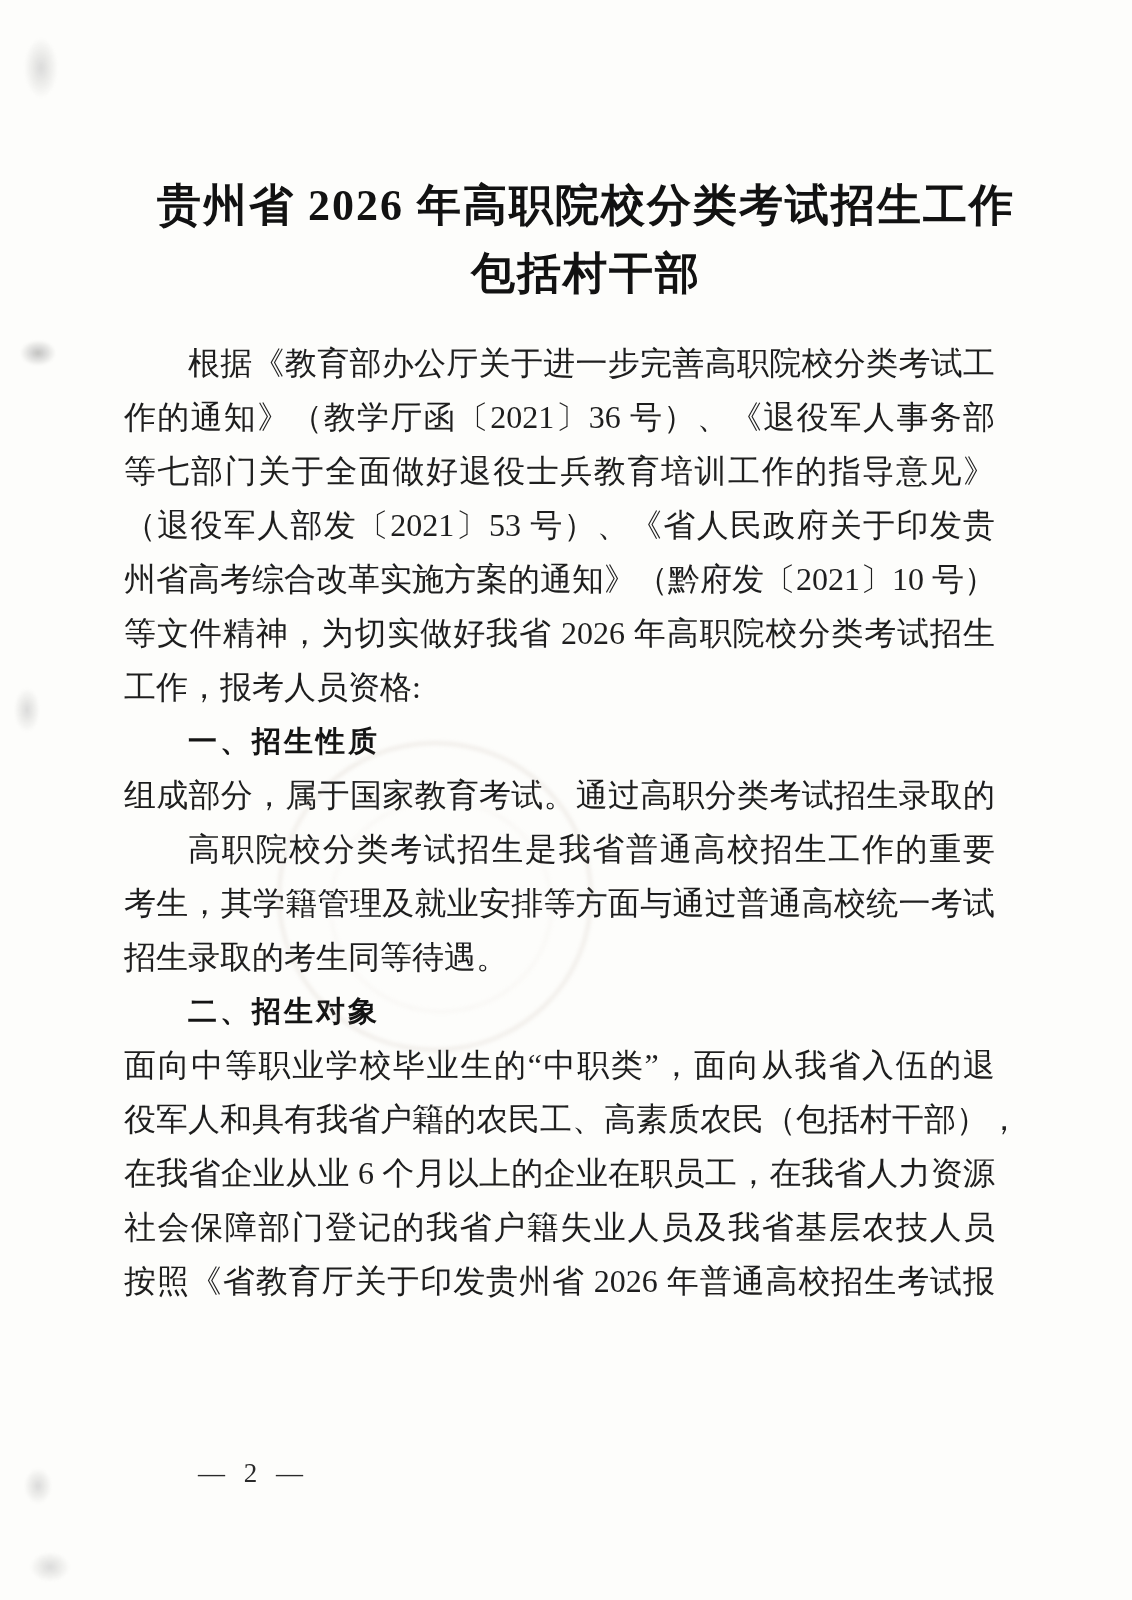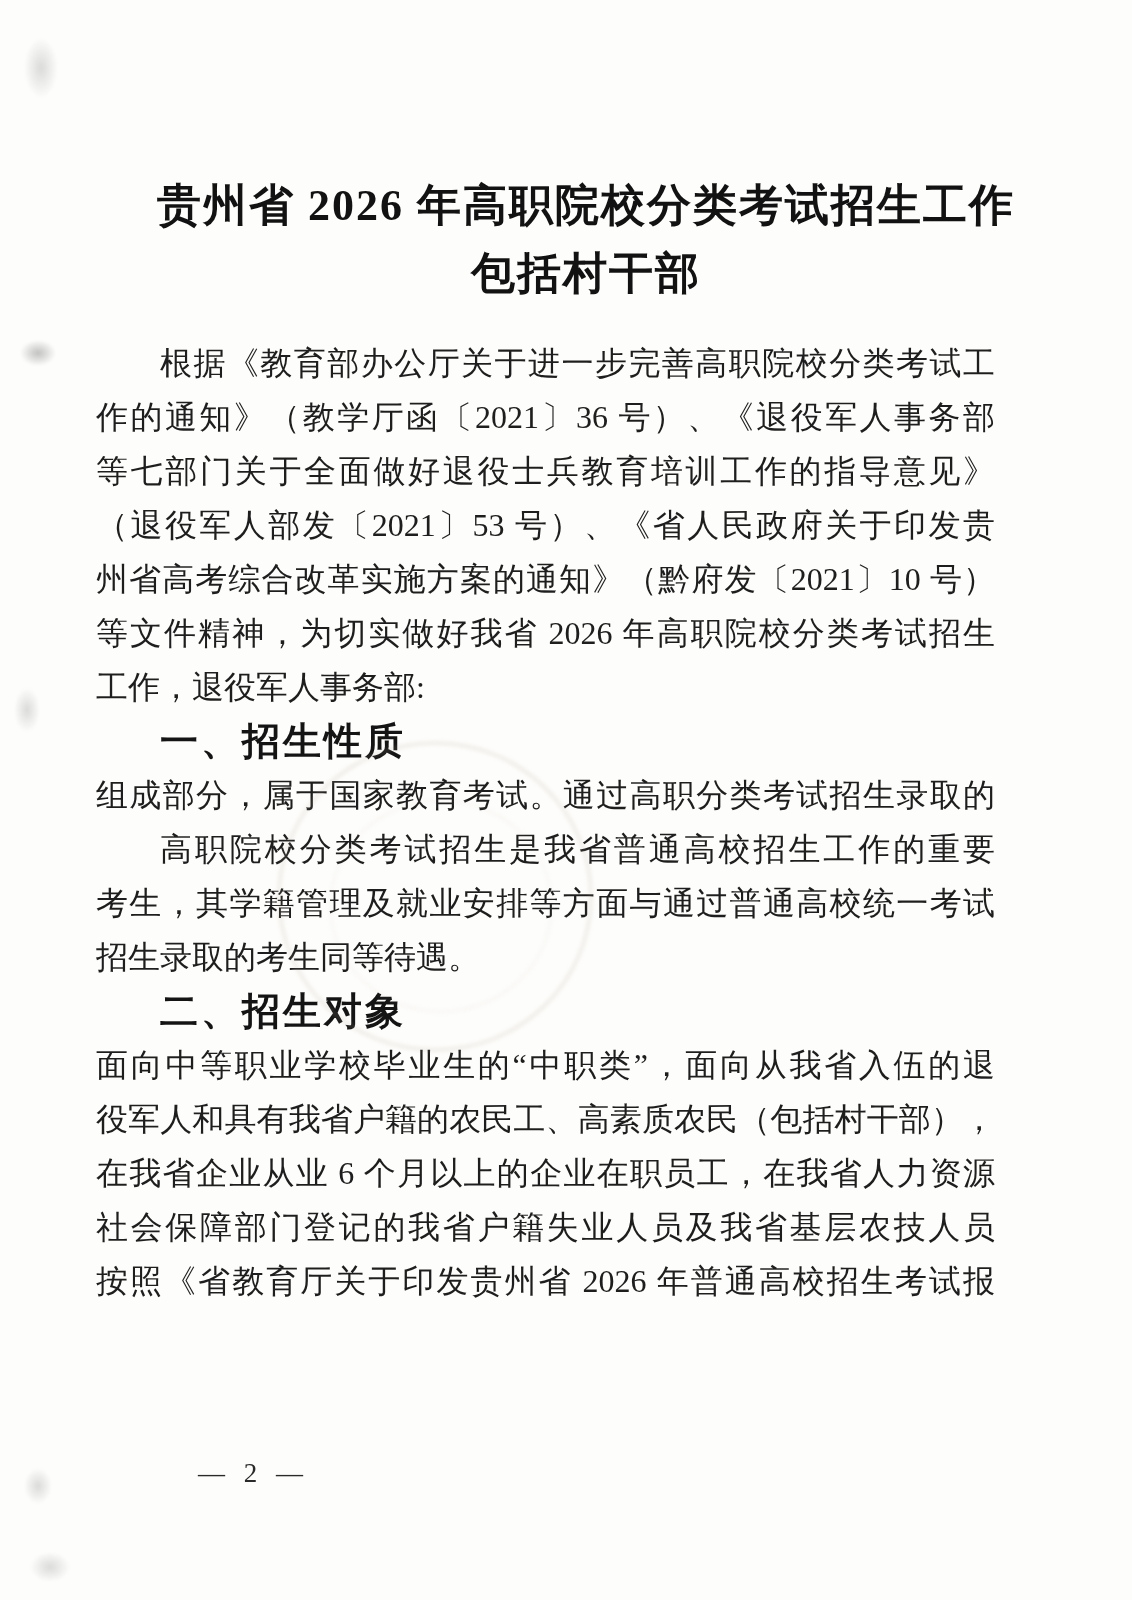--- a/index.html
+++ b/index.html
@@ -28,21 +28,21 @@
     text-align: center;
     font-weight: 700;
     font-size: 44px;
     line-height: 68px;
     letter-spacing: 2px;
     color: #121212;
   }
 
   
   .content {
-    margin: 28px 157px 0 76px; 
+    margin: 28px 157px 0 104px; 
     font-size: 32px;
     line-height: 54px;
     color: #1e1e1e;
   }
   .line {
     text-align: justify;
     text-align-last: justify;
     height: 54px;
     overflow: visible;
     white-space: nowrap;
@@ -50,21 +50,21 @@
   .line.last {
     text-align-last: left;
     white-space: normal;
   }
   .line.indent {
     text-indent: 64px;
   }
   .heading {
     font-family: "Liberation Sans", "DejaVu Sans", sans-serif;
     font-weight: 700;
-    font-size: 38px;
+    font-size: 29px;
     line-height: 54px;
     height: 54px;
     text-indent: 64px;
     color: #141414;
     letter-spacing: 3px;
   }
 
   
   .page-number {
     position: absolute;
@@ -129,21 +129,21 @@
   </div>
 
   <div class="content">
 
     <div class="line indent">根据《教育部办公厅关于进一步完善高职院校分类考试工</div>
     <div class="line">作的通知》（教学厅函〔2021〕36 号）、《退役军人事务部</div>
     <div class="line">等七部门关于全面做好退役士兵教育培训工作的指导意见》</div>
     <div class="line">（退役军人部发〔2021〕53 号）、《省人民政府关于印发贵</div>
     <div class="line">州省高考综合改革实施方案的通知》（黔府发〔2021〕10 号）</div>
     <div class="line">等文件精神，为切实做好我省 2026 年高职院校分类考试招生</div>
-    <div class="line last">工作，退役军人事务部:</div>
+    <div class="line last">工作，报考人员资格:</div>
 
     <div class="heading">一、招生性质</div>
     <div class="line">组成部分，属于国家教育考试。通过高职分类考试招生录取的</div>
     <div class="line indent">高职院校分类考试招生是我省普通高校招生工作的重要</div>
     <div class="line">考生，其学籍管理及就业安排等方面与通过普通高校统一考试</div>
     <div class="line last">招生录取的考生同等待遇。</div>
 
     <div class="heading">二、招生对象</div>
     <div class="line">面向中等职业学校毕业生的“中职类”，面向从我省入伍的退</div>
     <div class="line">役军人和具有我省户籍的农民工、高素质农民（包括村干部），</div>

